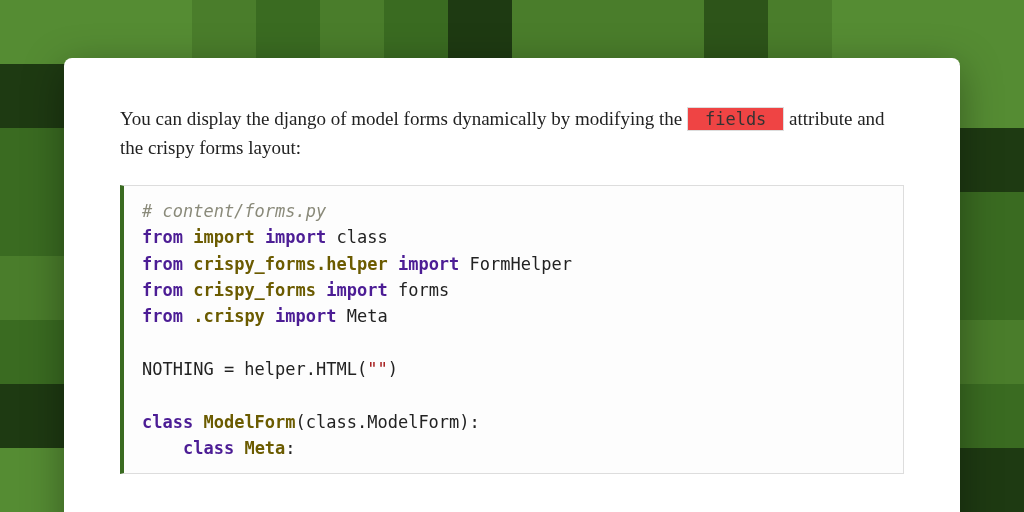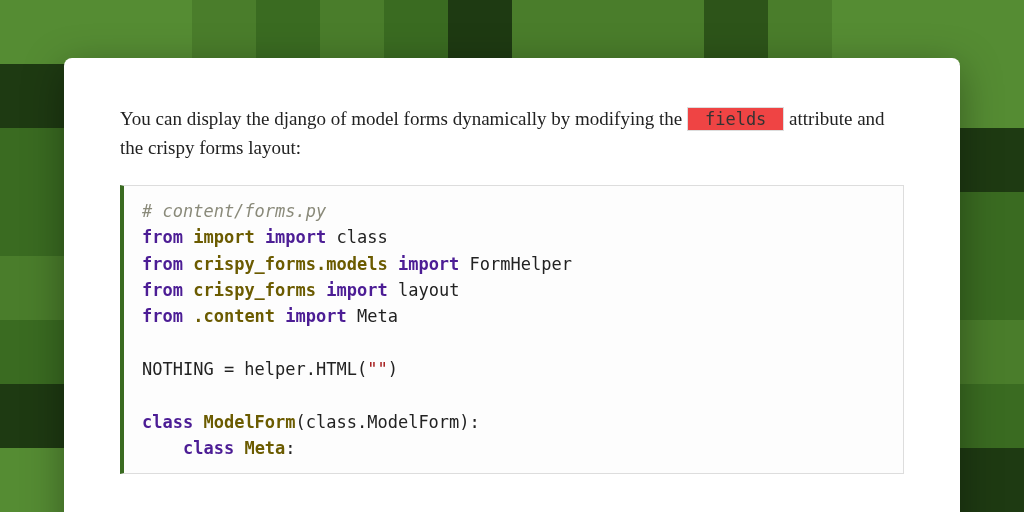--- a/index.html
+++ b/index.html
@@ -216,22 +216,22 @@
   </div>
 
 <div class="card">
   <p class="lead">
     <span>You can display the django of model forms dynamically by modifying the </span>
     <code class="inline">fields</code>
     <span> attribute and the crispy forms layout:</span>
   </p>
   <pre class="code"><span class="cm"># content/forms.py</span>
 <span class="kw">from</span> <span class="nm">import</span> <span class="kw">import</span> <span class="pl">class</span>
-<span class="kw">from</span> <span class="nm">crispy_forms.models</span> <span class="kw">import</span> <span class="pl">FormHelper</span>
-<span class="kw">from</span> <span class="nm">crispy_forms</span> <span class="kw">import</span> <span class="pl">layout</span>
-<span class="kw">from</span> <span class="nm">.content</span> <span class="kw">import</span> <span class="pl">Meta</span>
+<span class="kw">from</span> <span class="nm">crispy_forms.helper</span> <span class="kw">import</span> <span class="pl">FormHelper</span>
+<span class="kw">from</span> <span class="nm">crispy_forms</span> <span class="kw">import</span> <span class="pl">forms</span>
+<span class="kw">from</span> <span class="nm">.crispy</span> <span class="kw">import</span> <span class="pl">Meta</span>
 
 <span class="pl">NOTHING = helper.HTML(</span><span class="str">""</span><span class="pl">)</span>
 
 <span class="kw">class</span> <span class="nm">ModelForm</span><span class="pl">(class.ModelForm):</span>
     <span class="kw">class</span> <span class="nm">Meta</span><span class="pl">:</span></pre>
   <div class="fade"></div>
 </div>
 
 </body></html>

